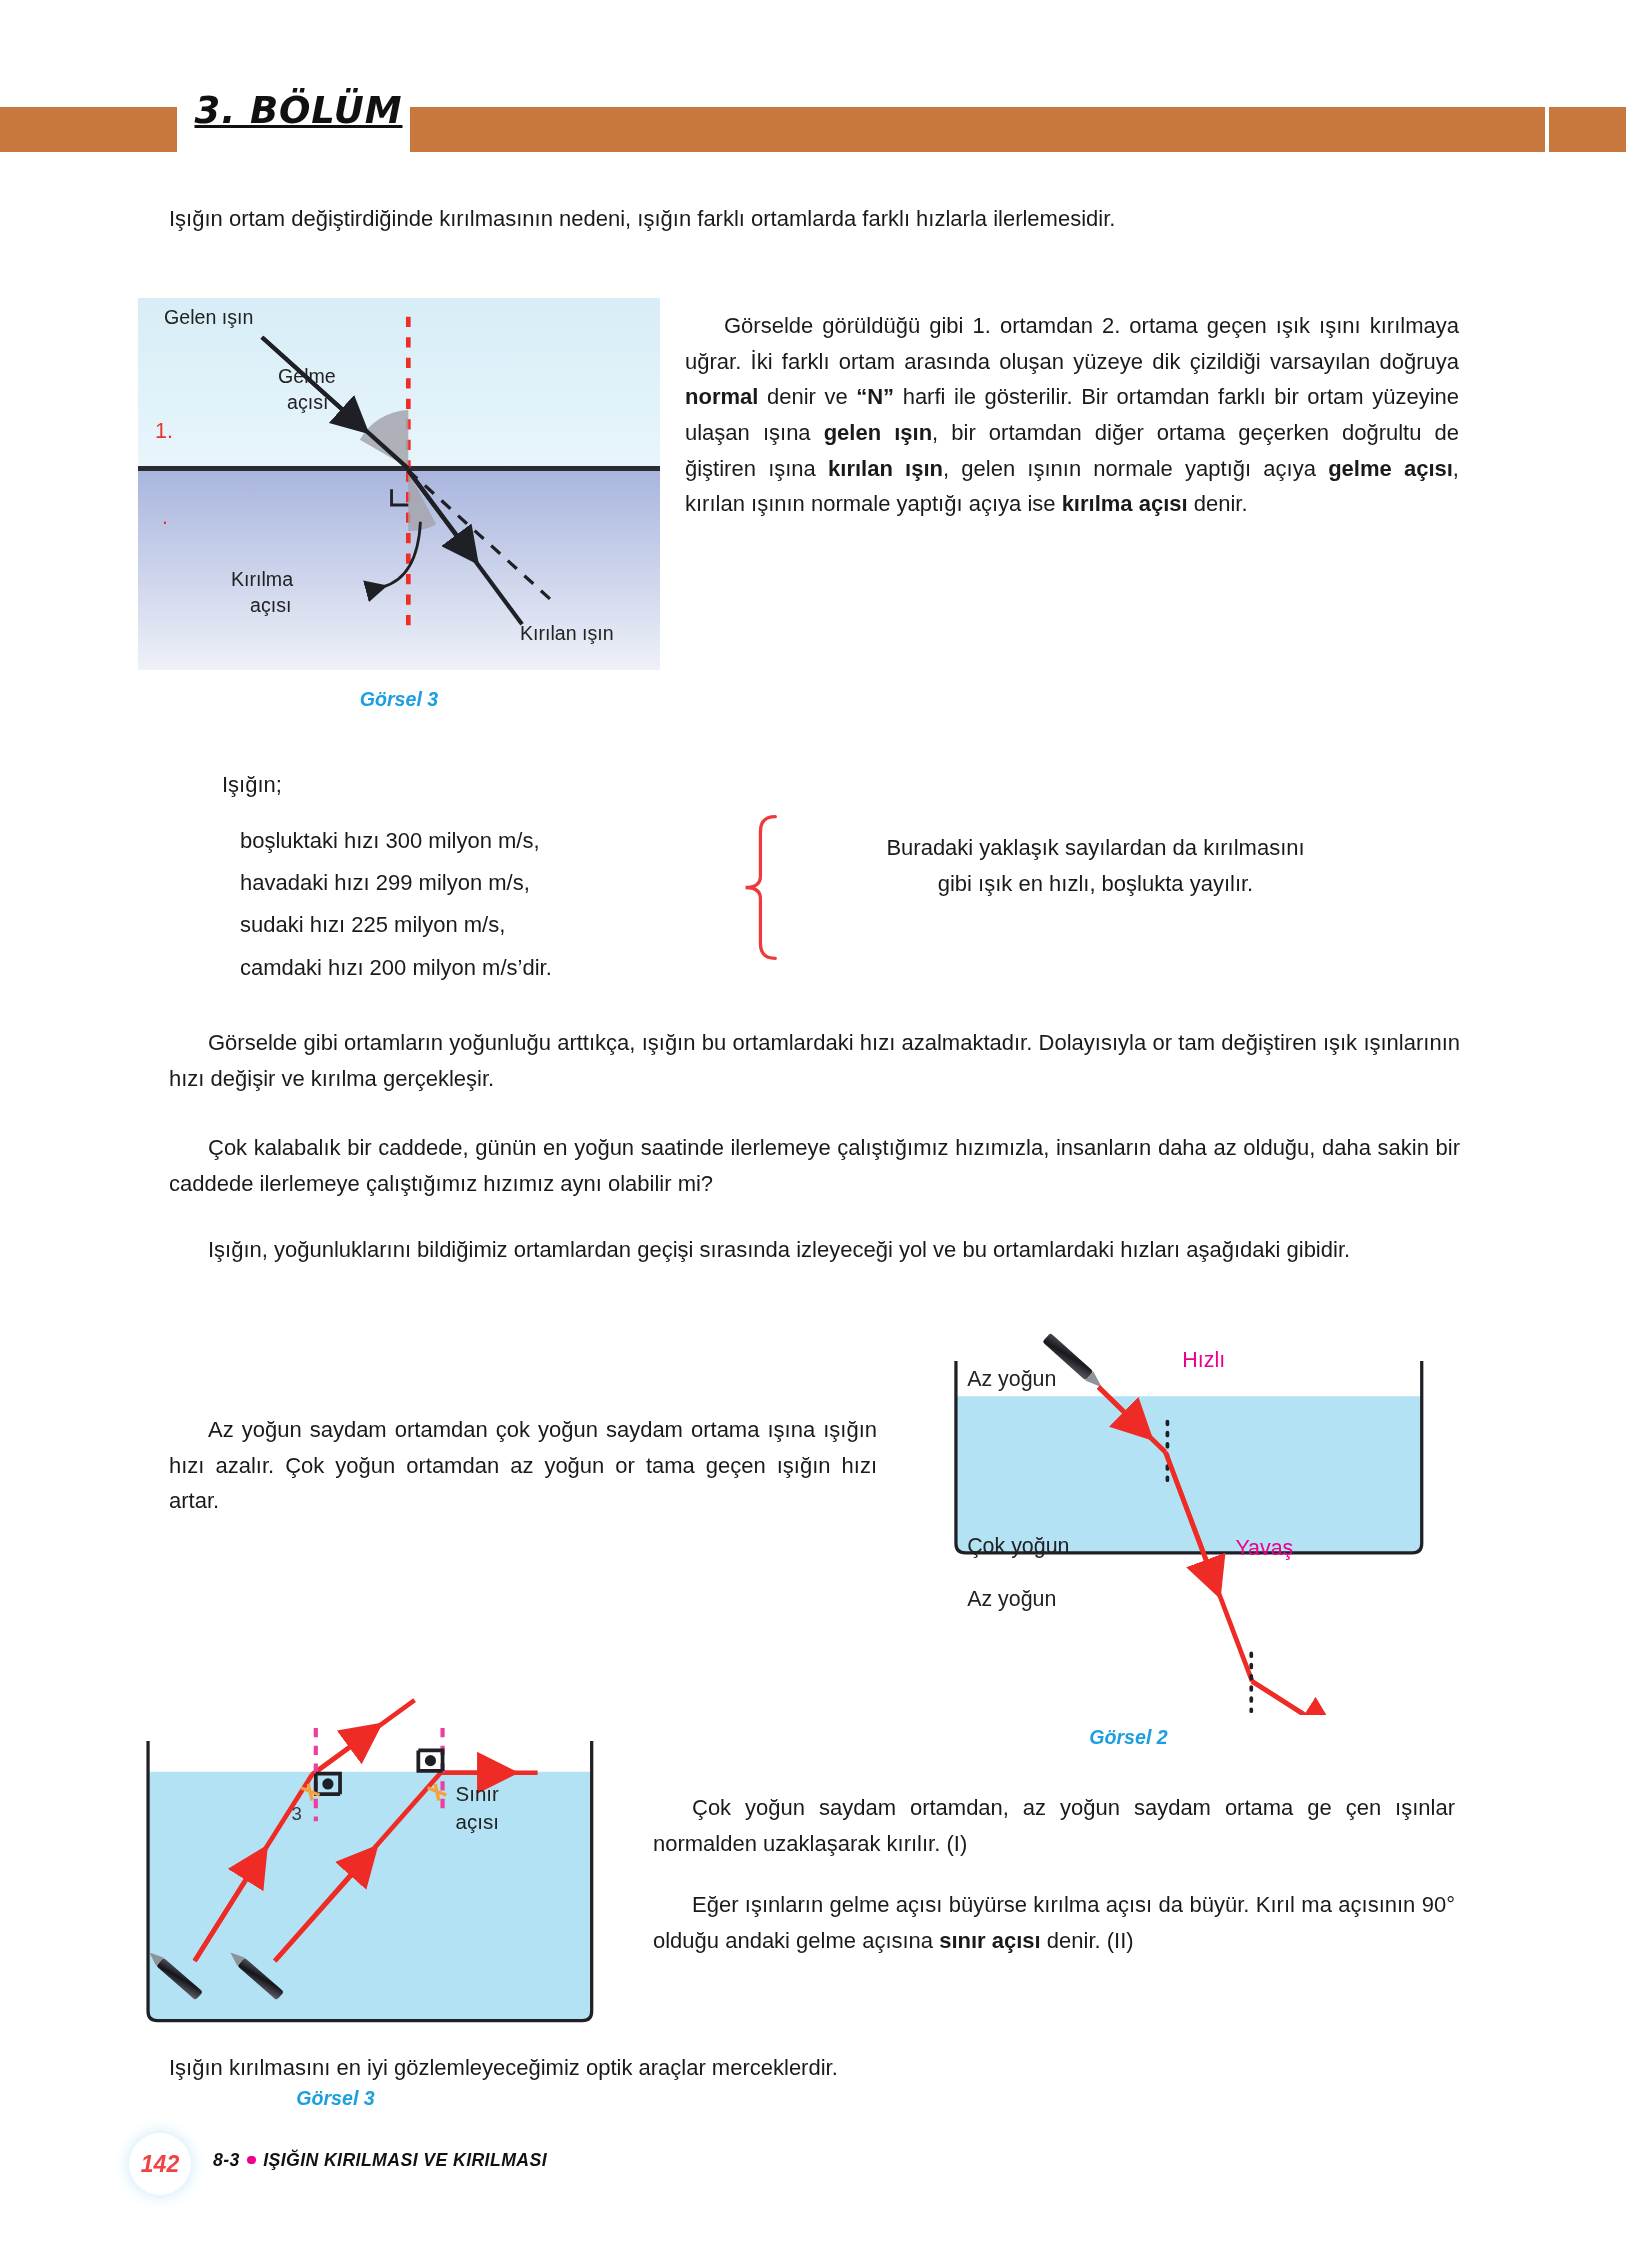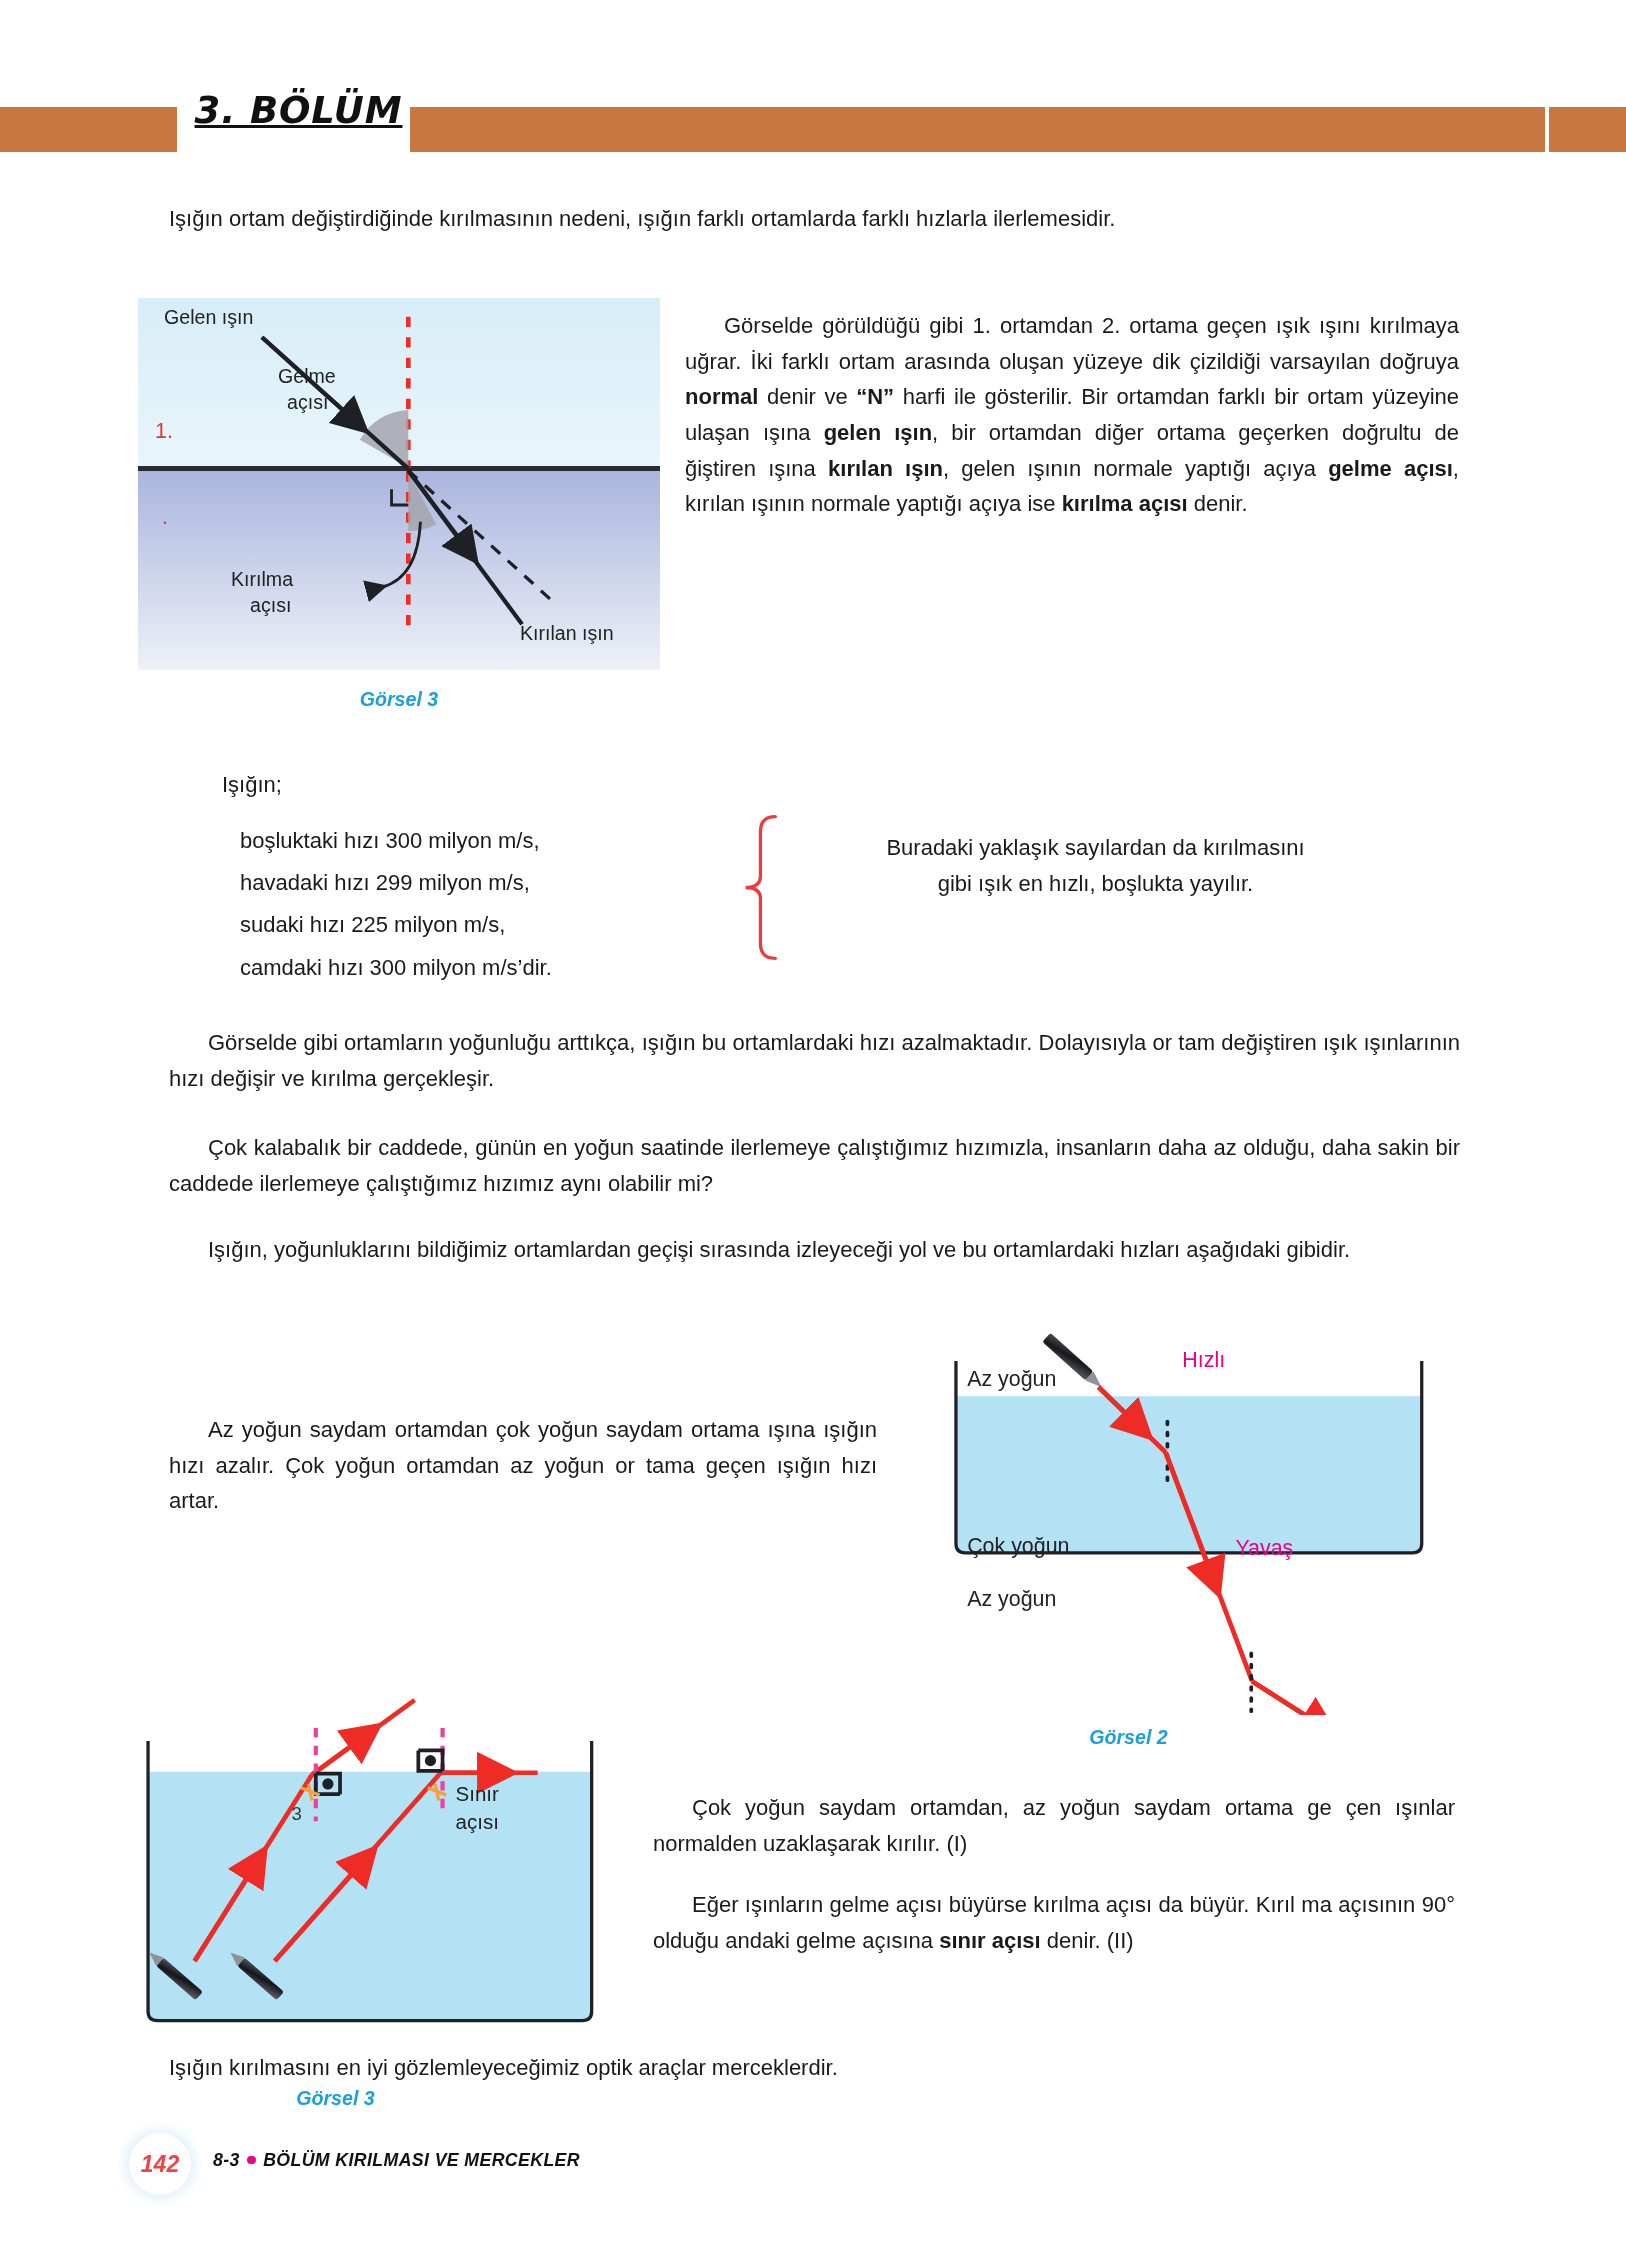--- a/index.html
+++ b/index.html
@@ -223,21 +223,21 @@
     <p>
       <span>Görselde görüldüğü gibi 1. ortamdan 2. ortama geçen ışık ışını kırılmaya uğrar. İki farklı ortam arasında oluşan yüzeye dik çizildiği varsayılan doğruya </span><b class="em">normal</b><span> denir ve </span><b class="em">“N”</b><span> harfi ile gösterilir. Bir ortamdan farklı bir ortam yüzeyine ulaşan ışına </span><b class="em">gelen ışın</b><span>, bir ortamdan diğer ortama geçerken doğrultu de ğiştiren ışına </span><b class="em">kırılan ışın</b><span>, gelen ışının normale yaptığı açıya </span><b class="em">gelme açısı</b><span>, kırılan ışının normale yaptığı açıya ise </span><b class="em">kırılma açısı</b><span> denir.</span>
     </p>
   </div>
 
   <div class="speeds-head">Işığın;</div>
   <div class="speeds-list">
     <div>boşluktaki hızı  300 milyon m/s,</div>
     <div>havadaki hızı  299 milyon m/s,</div>
     <div>sudaki hızı  225 milyon m/s,</div>
-    <div>camdaki hızı  300 milyon m/s’dir.</div>
+    <div>camdaki hızı  200 milyon m/s’dir.</div>
   </div>
 
   <div class="brace-wrap">
     <svg width="47" height="149" viewBox="0 0 50 160">
       <path d="M42,4 Q26,4 26,20 L26,68 Q26,80 10,80 Q26,80 26,92 L26,140 Q26,156 42,156" fill="none" stroke="#ee3a3a" stroke-width="3.5" stroke-linecap="round"></path>
     </svg>
   </div>
   <div class="brace-note">
     <div>Buradaki yaklaşık sayılardan da kırılmasını</div>
     <div>gibi ışık en hızlı, boşlukta yayılır.</div>
@@ -369,18 +369,18 @@
   <div class="br-text">
     <p>Çok yoğun saydam ortamdan, az yoğun saydam ortama ge çen ışınlar normalden uzaklaşarak kırılır. (I)</p>
     <p><span>Eğer ışınların gelme açısı büyürse kırılma açısı da büyür. Kırıl ma açısının 90° olduğu andaki gelme açısına </span><b class="em">sınır açısı</b><span> denir. (II)</span></p>
   </div>
 
   <div class="closing">Işığın kırılmasını en iyi gözlemleyeceğimiz optik araçlar merceklerdir.</div>
 
   <div class="footer">
     <div class="pg-badge">142</div>
     <div class="footer-text">
-      <span>8-3</span><span class="footer-dot"></span><span>BÖLÜM KIRILMASI VE MERCEKLER</span>
+      <span>8-3</span><span class="footer-dot"></span><span>IŞIĞIN KIRILMASI VE KIRILMASI</span>
     </div>
   </div>
 
 </div>
 
 
 </body></html>

